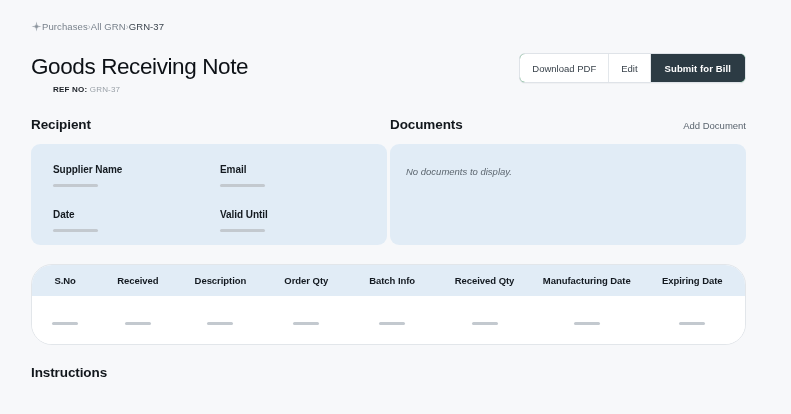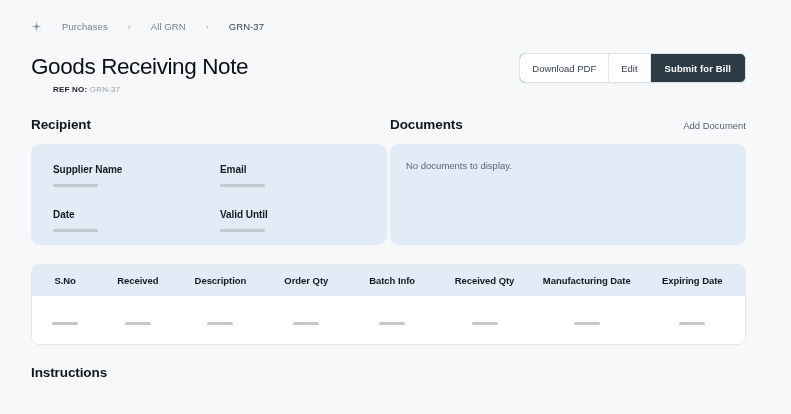--- a/index.html
+++ b/index.html
@@ -12,21 +12,21 @@
     background: #f7f8fa;
     font-family: "Liberation Sans", sans-serif;
     color: #101418;
     overflow: hidden;
   }
 
   
   .breadcrumb {
     display: flex;
     align-items: center;
-    gap: 20px;
+    gap: 0;
     padding: 21px 0 0 31px;
     font-size: 9.5px;
     color: #79828c;
     letter-spacing: .1px;
   }
   .bc-icon {
     width: 11px;
     height: 11px;
     display: inline-block;
     position: relative;
@@ -146,32 +146,33 @@
   }
   .skel {
     margin-top: 9px;
     height: 3px;
     width: 45px;
     border-radius: 2px;
     background: #c3c9cf;
   }
 
   .docs-card {
-    padding: 16px 0 0 16px;
+    padding: 22px 0 0 16px;
+    font-style: italic;
   }
   .docs-empty {
     font-size: 9.5px;
     color: #5c666f;
   }
 
   
   .table-wrap {
     margin: 19px 45px 0 31px;
     border: 1px solid #e2e6ea;
-    border-radius: 9px;
+    border-radius: 21px;
     background: #ffffff;
     overflow: hidden;
   }
   table.grn-table {
     width: 100%;
     border-collapse: collapse;
     table-layout: fixed;
   }
   table.grn-table thead th {
     background: #e1ecf6;

